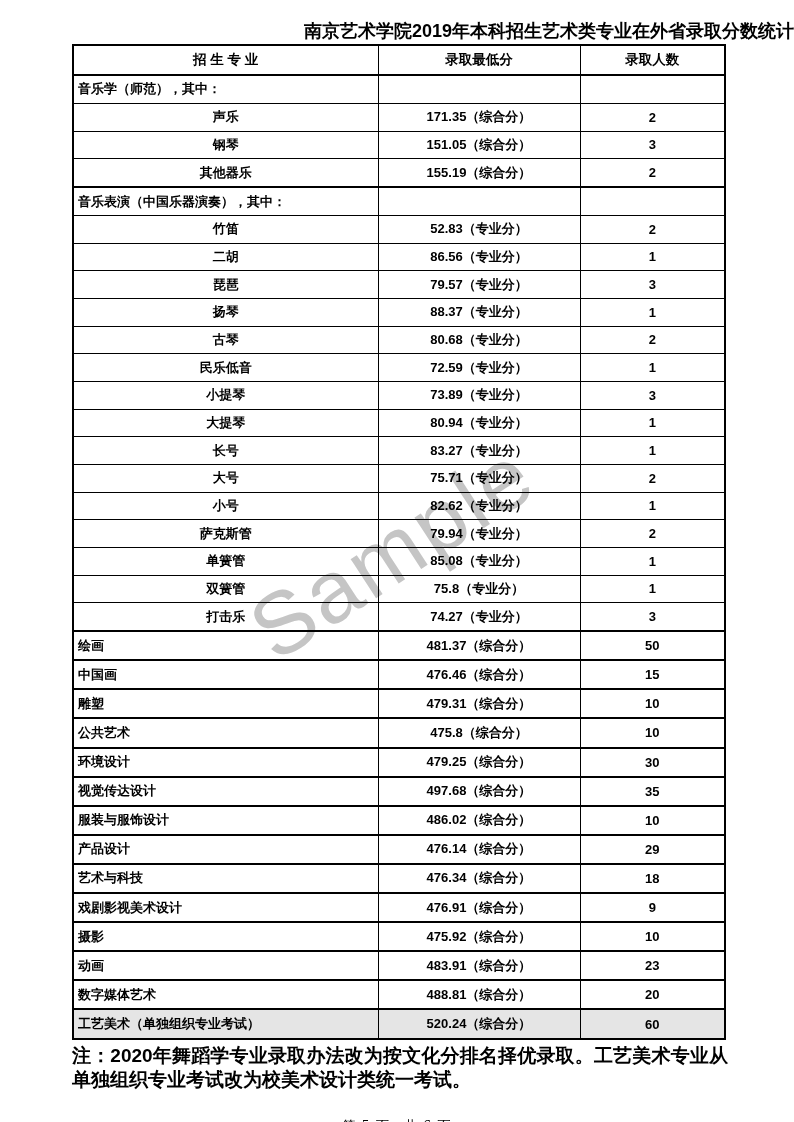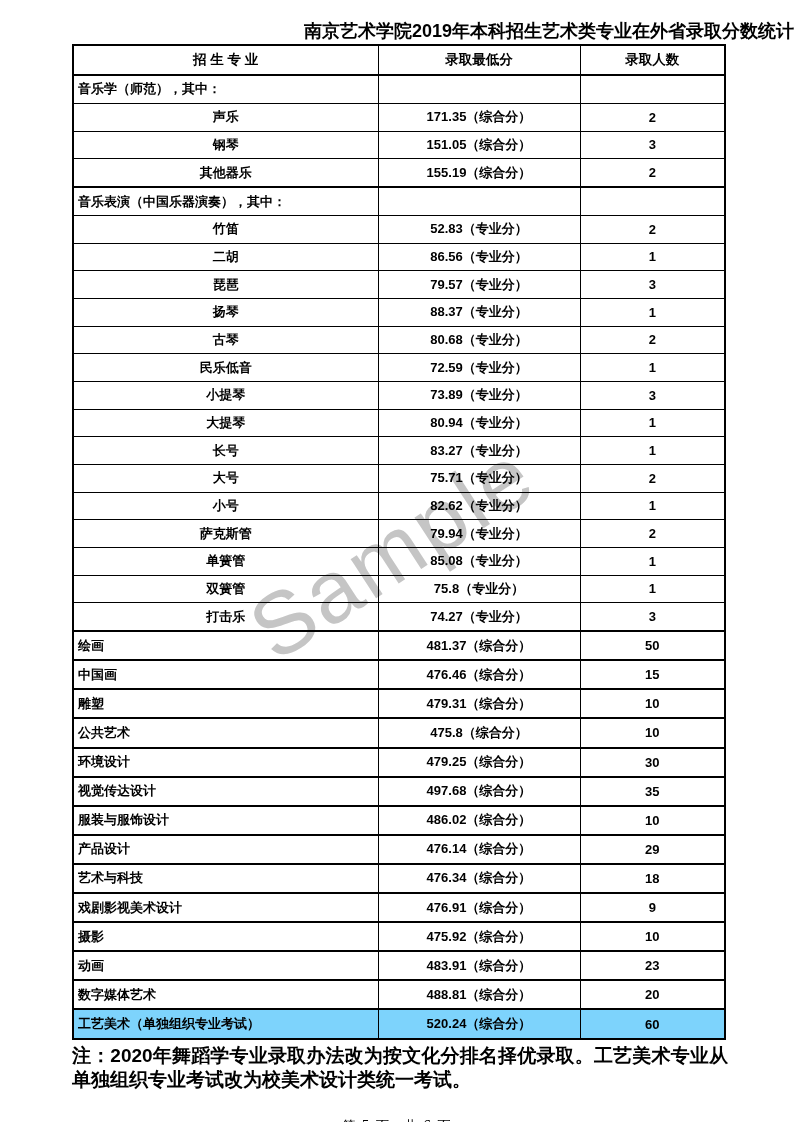--- a/index.html
+++ b/index.html
@@ -36,21 +36,21 @@
     font-size:13px; font-weight:bold;
     text-align:center; vertical-align:middle;
     padding:0 4px; overflow:hidden; white-space:nowrap;
   }
   thead tr { height:30px;margin-left:40px; }
   thead th { border-bottom:2px solid #000; font-size:13.5px; }
   tr.row-section td, tr.row-major td, tr.row-highlight td { border-top-width:2px; }
   tr.row-section td:first-child,
   tr.row-major td:first-child,
   tr.row-highlight td:first-child { text-align:left; }
-  tr.row-highlight td { background:#7dd3fc;margin-left:20px; }
+  tr.row-highlight td { background:#e5e5e5;margin-left:20px; }
 
   .note {
     position:absolute; top:1044px; left:72px; width:656px;
     font-size:19px; font-weight:bold; line-height:1.28;
     text-align:justify; z-index:1;
   }
   .footer {
     position:absolute; top:1086px; left:0; width:100%;
     text-align:center; font-size:13px; letter-spacing:1px;
     font-family:"DejaVu Serif", serif; z-index:1;margin-top:31px;

